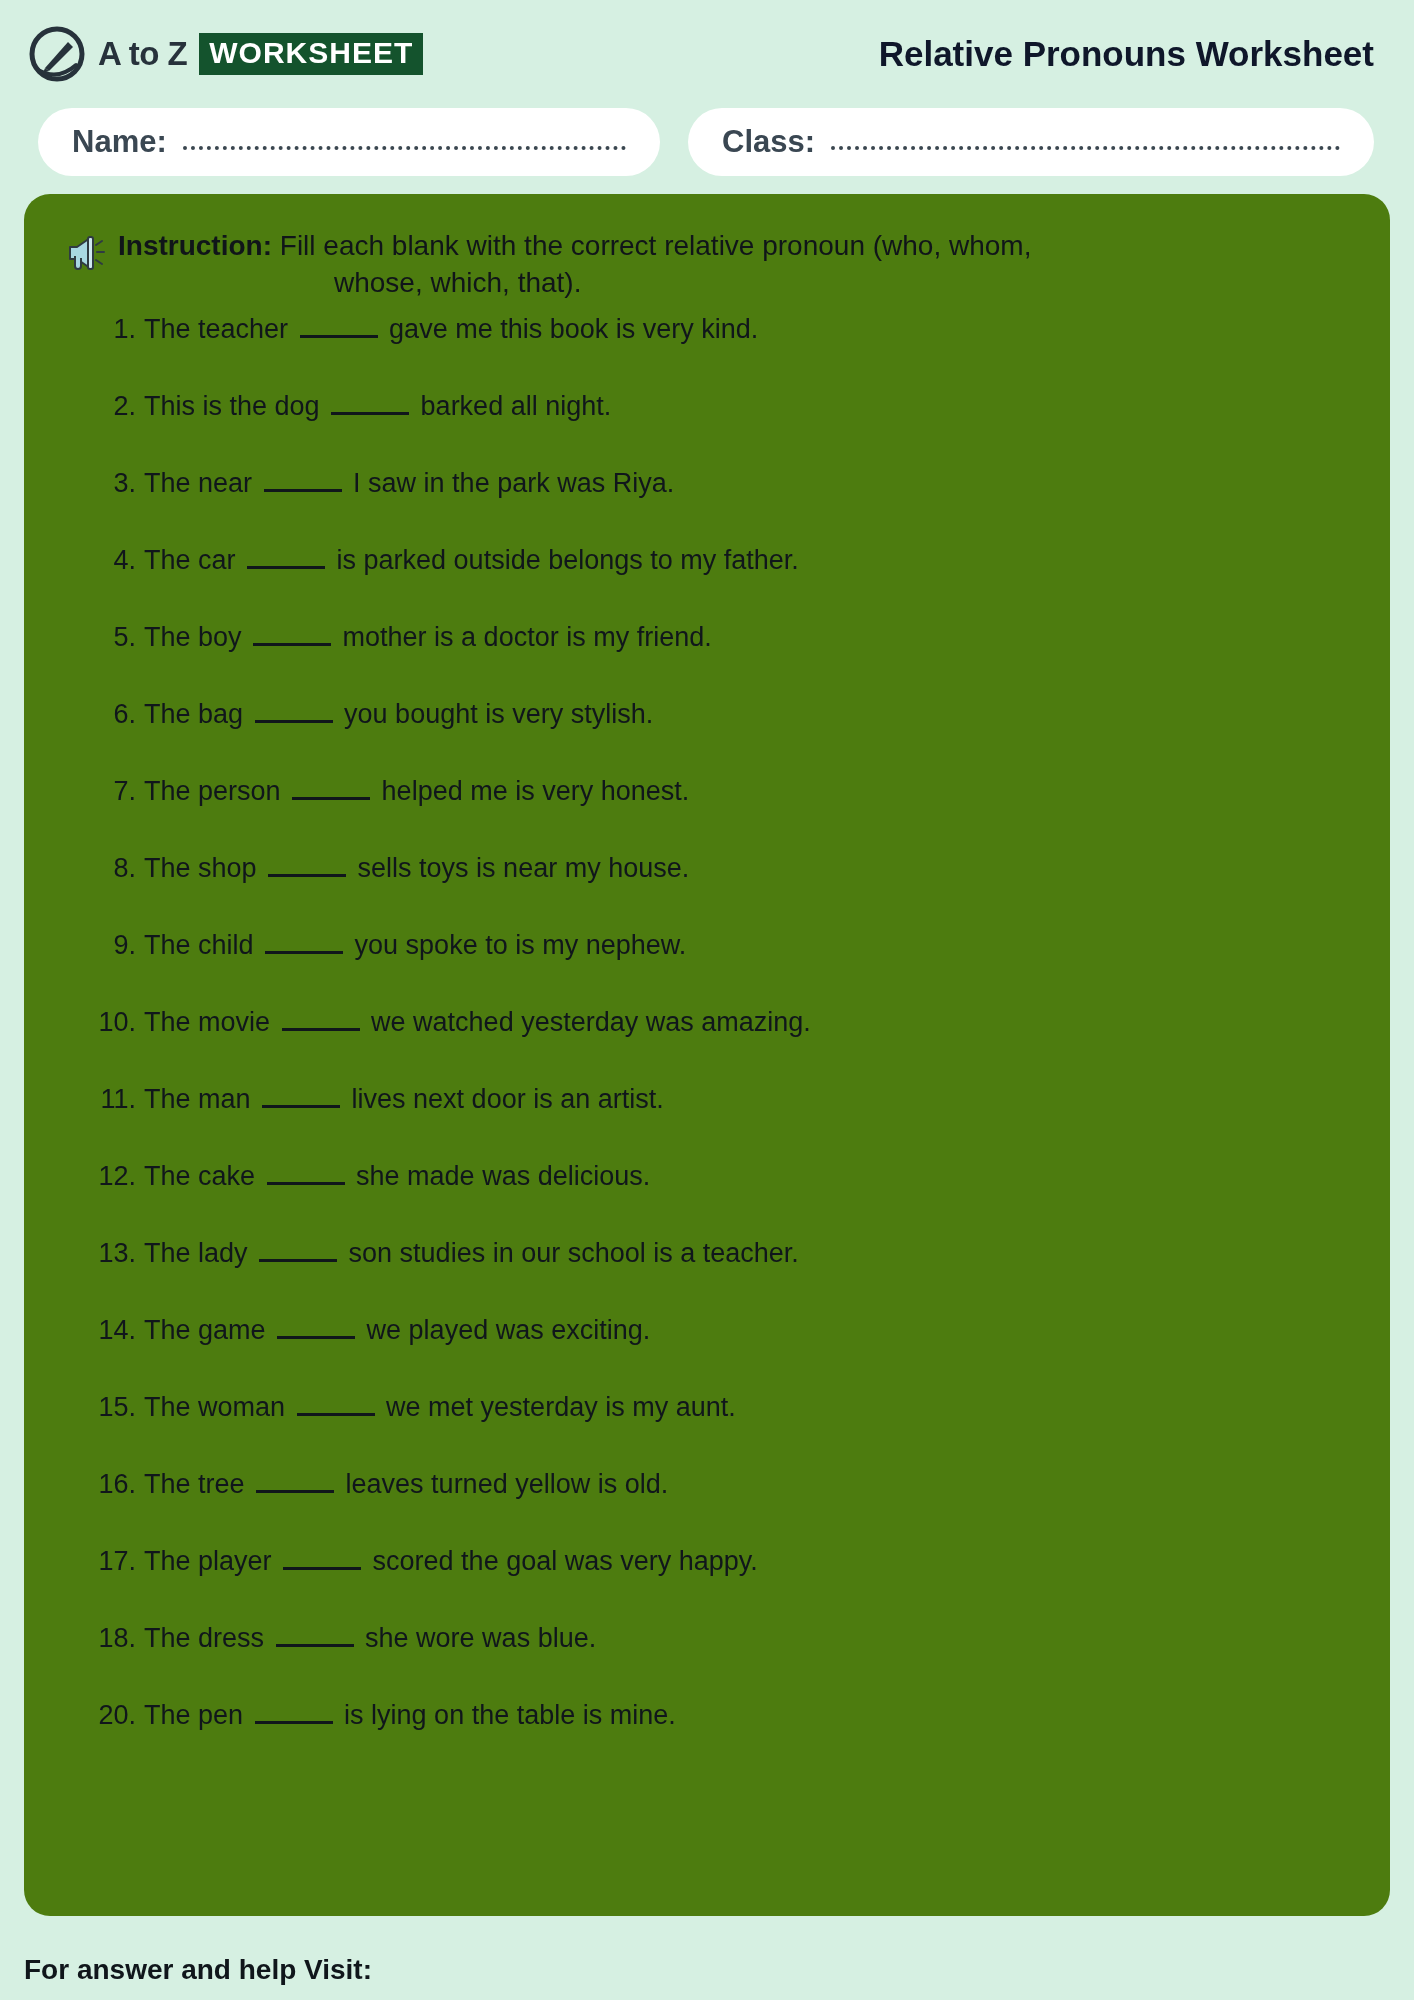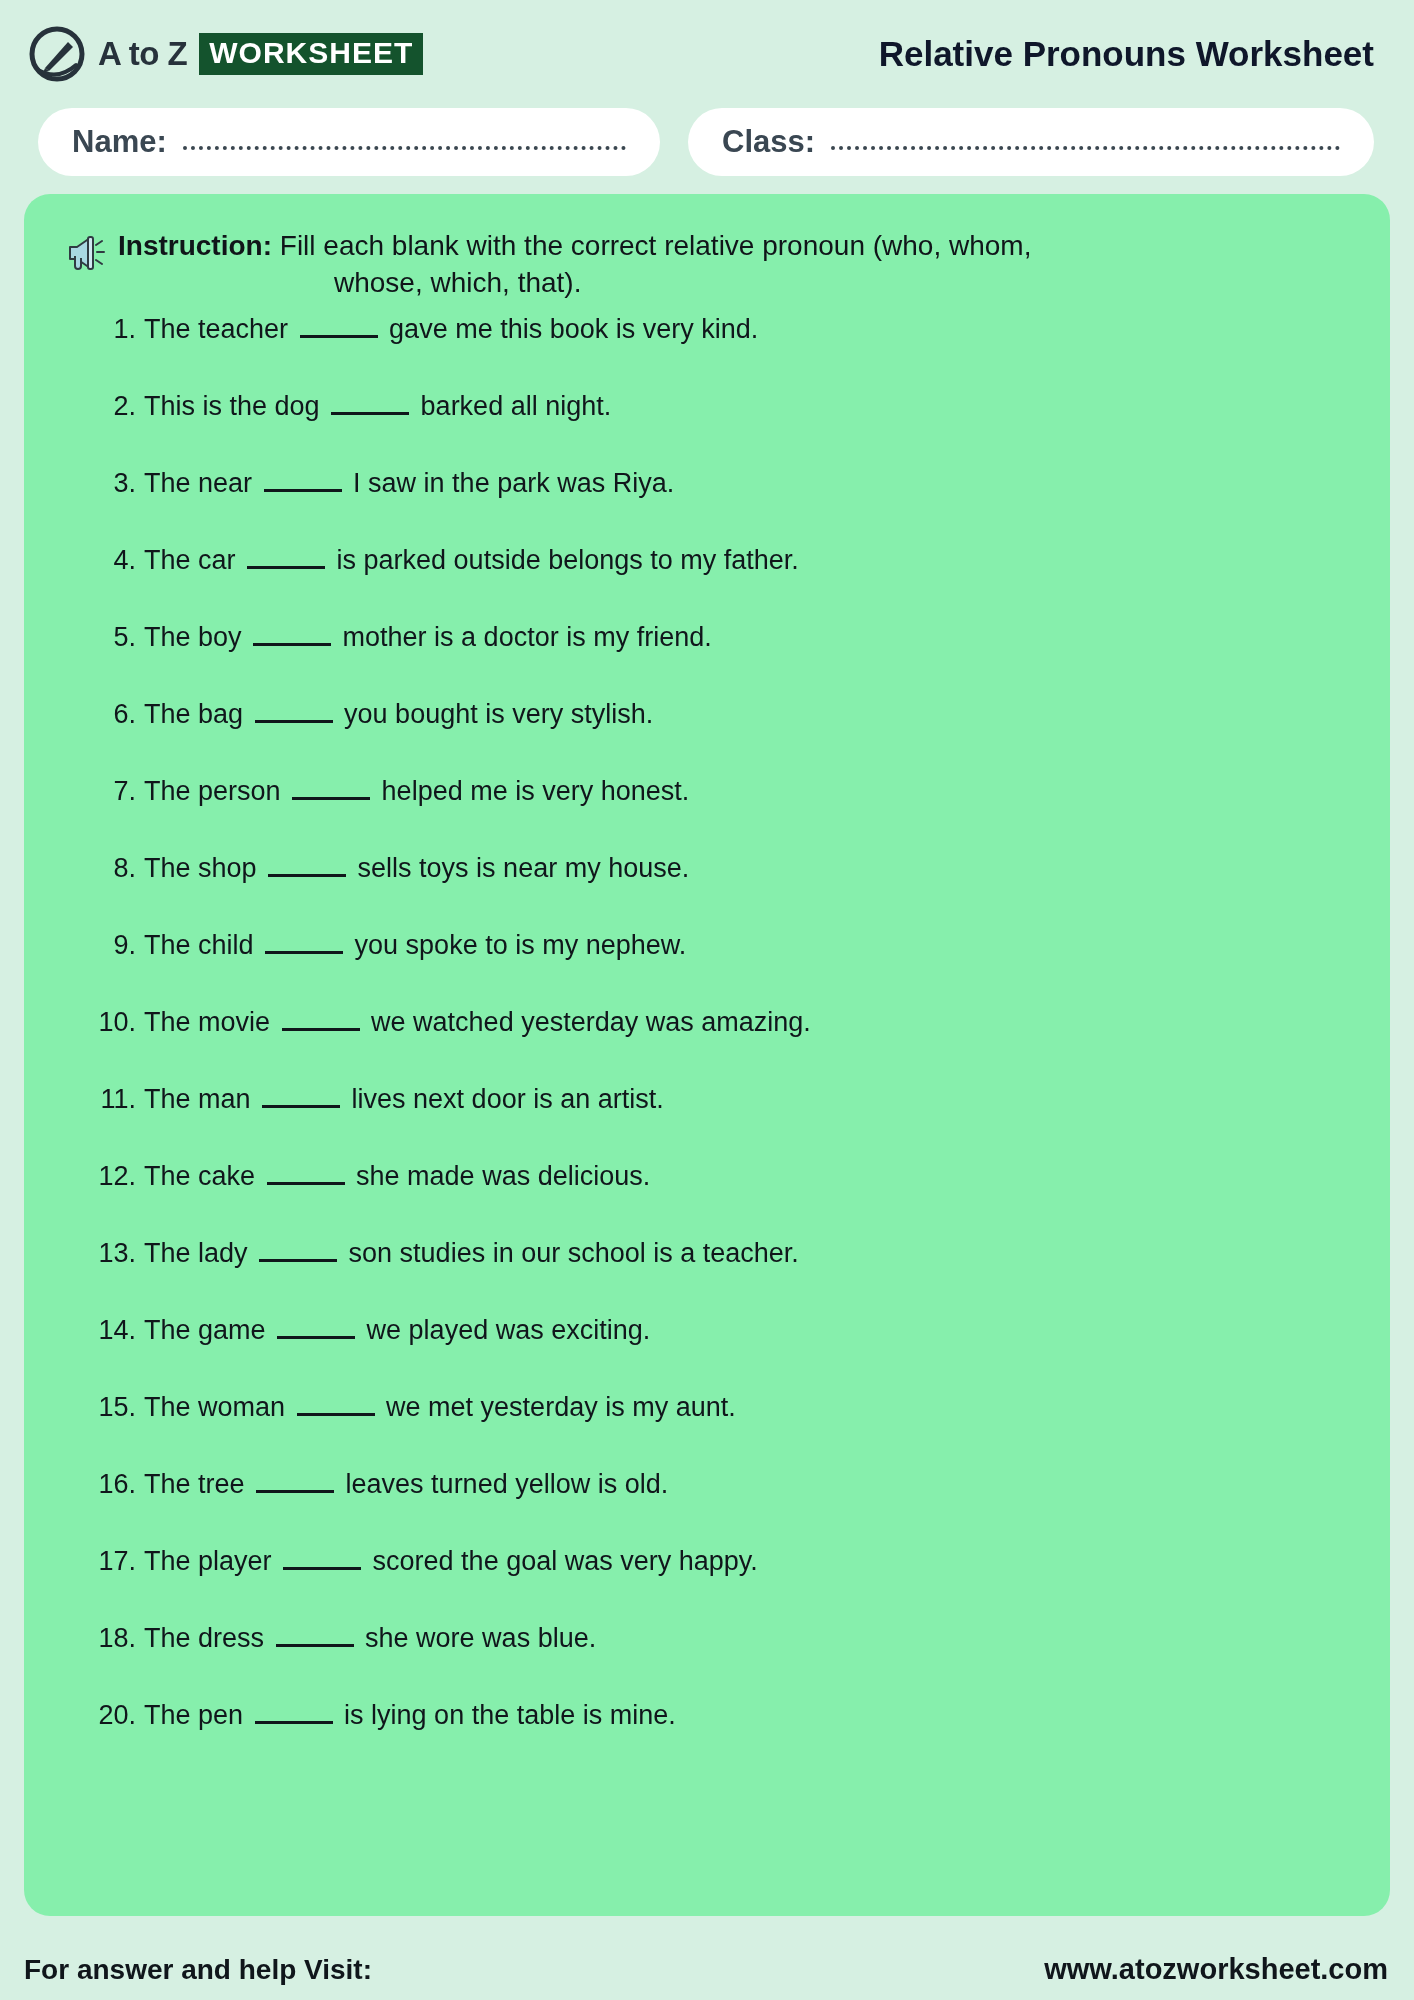--- a/index.html
+++ b/index.html
@@ -98,21 +98,21 @@
     height: 20px;
   }
 
   
   .sheet {
     position: absolute;
     top: 194px;
     left: 24px;
     right: 24px;
     bottom: 84px;
-    background: #86efac;
+    background: #4d7c0f;
     border-radius: 26px;
     padding: 34px 42px 10px 42px;
     overflow: hidden;
   }
 
   .instruction {
     display: flex;
     align-items: flex-start;
     gap: 12px;
     margin-bottom: 14px;
@@ -367,14 +367,13 @@
         <span class="q-num">20.</span>
         <span class="q-text">The pen </span>
         <span class="blank"></span>
         <span class="q-text"> is lying on the table is mine.</span>
       </li>
     </ol>
 </div>
 
 <div class="footer">
   <span class="footer-left">For answer and help Visit:</span>
-  <span class="footer-right">www.atozworksheet.com</span>
 </div>
 
 </body></html>

